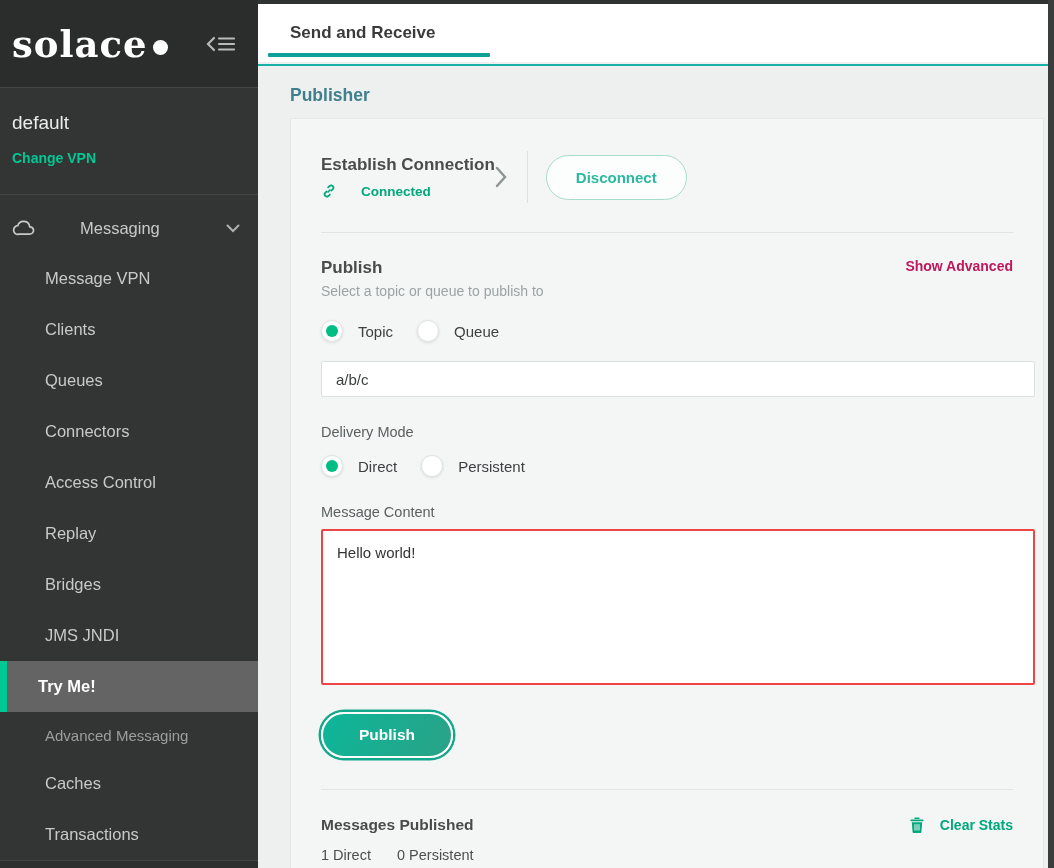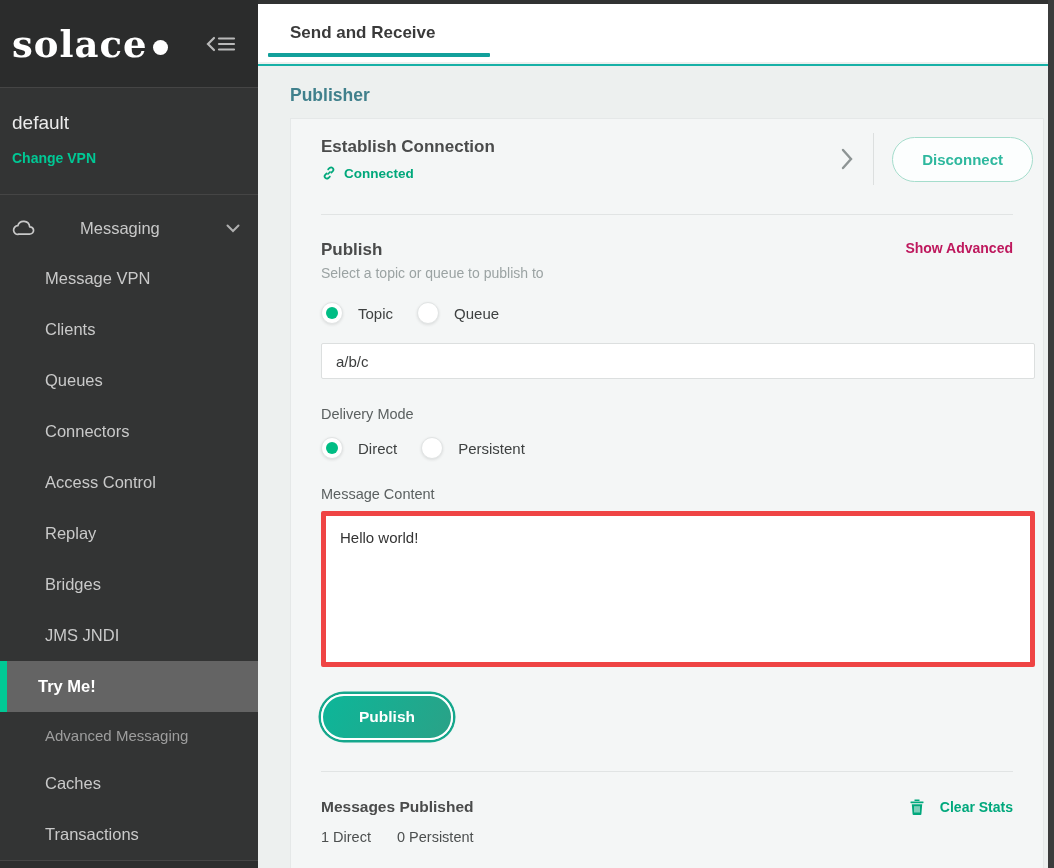--- a/index.html
+++ b/index.html
@@ -32,23 +32,23 @@
   .tabbar { position:absolute; left:0; top:4px; width:100%; height:58px; background:#ffffff; }
   .tab { position:absolute; left:32px; top:0; height:100%; display:flex; align-items:center; font-size:17px; font-weight:bold; color:#3a3a3a; cursor:pointer; }
   .tab-underline { position:absolute; left:10px; top:49px; width:222px; height:4px; background:#12a09b; border-radius:1px; }
   .tabbar-border { position:absolute; left:0; top:60px; width:100%; height:2px; background:#17b1a7; }
 
   .content { position:absolute; left:0; top:62px; width:100%; height:806px; }
   .page-title { position:absolute; left:32px; top:23px; font-size:17.5px; font-weight:bold; color:#40808c; }
 
   .panel { position:absolute; left:32px; right:10px; top:56px; bottom:0; background:#f4f6f6; border:1px solid #e5e8e8; border-bottom:none; padding:0 10px 0 30px; }
 
-  .conn-row { margin-top:14px; display:flex; align-items:center; justify-content:space-between; }
+  .conn-row { margin-top:32px; display:flex; align-items:center; }
   .conn-title { font-size:17px; font-weight:bold; color:#4a4b4b; }
-  .conn-status { margin-top:8px; display:flex; align-items:center; gap:7px; font-size:13.5px; font-weight:bold; color:#00a87b; }
+  .conn-status { margin-top:8px; display:flex; align-items:center; gap:24px; font-size:13.5px; font-weight:bold; color:#00a87b; }
   .conn-right { display:flex; align-items:center; }
   .chev-right { color:#8d9494; display:flex; margin-right:20px; cursor:pointer; }
   .vdivider { width:1px; height:52px; background:#dcdfdf; margin-right:18px; }
   .btn-disconnect { font-family:inherit; font-size:15px; font-weight:bold; color:#2eb89e; background:#fcfefe; border:1.5px solid #a5ddcc; border-radius:23px; padding:13px 29px; cursor:pointer; }
 
   .hr { border:none; border-top:1px solid #e1e4e4; margin-top:29px; margin-right:20px; }
 
   .pub-header { margin-top:25px; display:flex; align-items:flex-start; justify-content:space-between; padding-right:20px; }
   .sec-title { font-size:17px; font-weight:bold; color:#4a4b4b; }
   .link-green { font-size:14px; font-weight:bold; color:#be185d; cursor:pointer; }
@@ -56,21 +56,21 @@
 
   .radio-row { margin-top:21px; display:flex; align-items:center; }
   .radio-opt { display:flex; align-items:center; margin-right:24px; cursor:pointer; }
   .radio { width:22px; height:22px; border-radius:50%; background:#fff; border:1px solid #e1e4e4; box-shadow:0 1px 3px rgba(0,0,0,0.10); position:relative; flex:0 0 auto; }
   .radio.checked::after { content:''; position:absolute; left:4px; top:4px; width:12px; height:12px; border-radius:50%; background:#00bd84; }
   .radio-label { margin-left:15px; font-size:15px; color:#3e4141; }
 
   .text-input { margin-top:19px; width:714px; height:36px; background:#fff; border:1px solid #dcdfdf; border-radius:2px; padding:0 14px; font-family:inherit; font-size:15px; color:#3c3e3e; }
   .field-label { margin-top:27px; font-size:14.5px; color:#5b6060; }
   .rr2 { margin-top:15px; }
-  .textarea { margin-top:9px; width:714px; height:156px; background:#fff; border:5px solid #ef4444; border-radius:2px; padding:11px 14px; font-family:inherit; font-size:15px; color:#333; resize:none; line-height:1.4; }
+  .textarea { margin-top:9px; width:714px; height:156px; background:#fff; border:2px solid #ef4444; border-radius:2px; padding:11px 14px; font-family:inherit; font-size:15px; color:#333; resize:none; line-height:1.4; }
 
   .btn-publish { margin-top:23px; font-family:inherit; font-size:15.5px; font-weight:bold; color:#fff; background:linear-gradient(115deg, #0db699 0%, #2aa287 100%); border:2px solid #ffffff; box-shadow:0 0 0 2.5px #15a78c; border-radius:24px; padding:12px 36px; cursor:pointer; }
 
   .stats-header { margin-top:26px; display:flex; align-items:center; justify-content:space-between; padding-right:20px; }
   .clear-stats { display:flex; align-items:center; gap:16px; font-size:14px; font-weight:bold; color:#00a87c; cursor:pointer; }
   .stats-counts { margin-top:13px; display:flex; gap:26px; font-size:14.5px; color:#4c4f4f; }
 </style>
 </head>
 <body>
 

